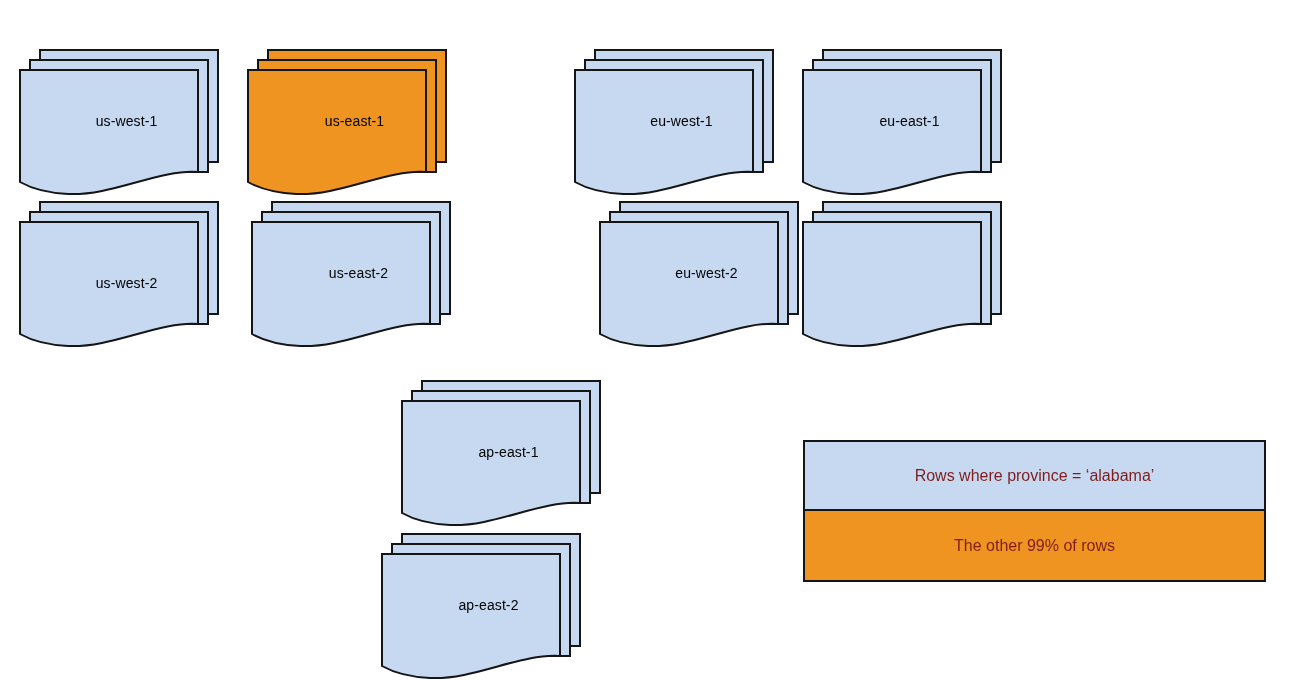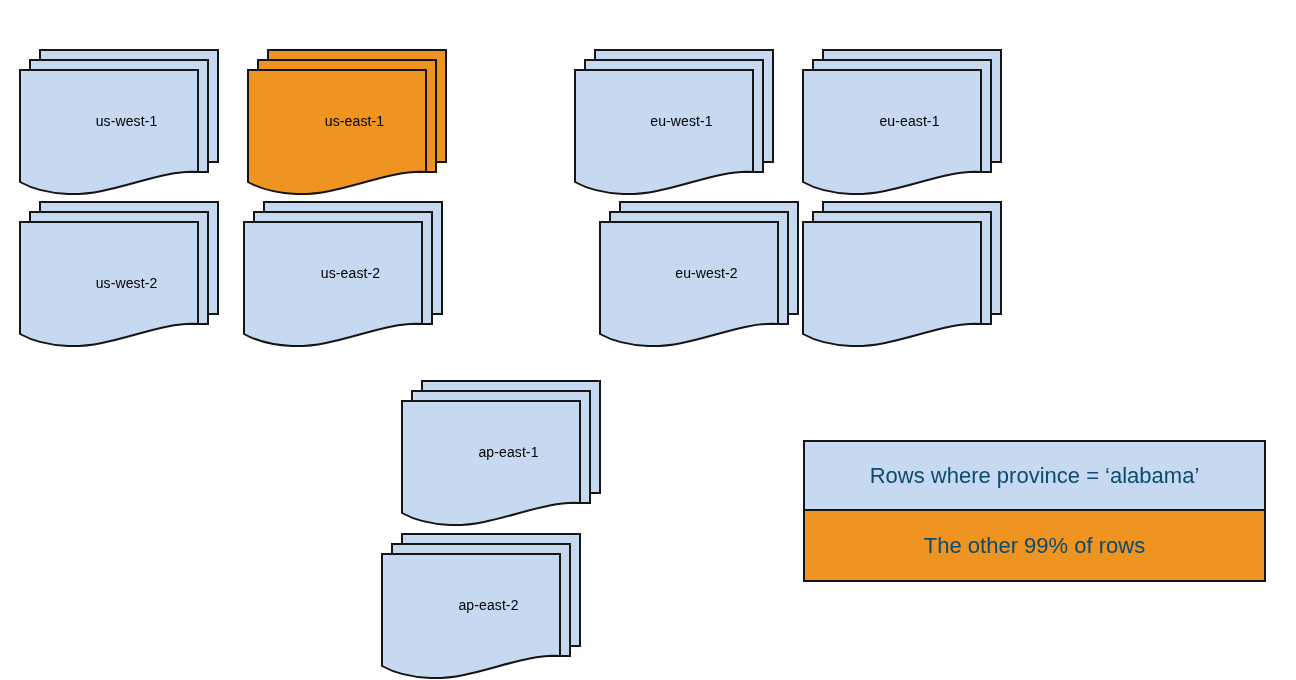--- a/index.html
+++ b/index.html
@@ -65,23 +65,23 @@
     border: 2px solid #151515;
     box-sizing: border-box;
     display: flex;
     flex-direction: column;
   }
   .legend-row {
     flex: 1 1 50%;
     display: flex;
     align-items: center;
     justify-content: center;
-    font-size: 22px;
+    font-size: 16px;
     line-height: 1;
-    color: #0c4a6e;
+    color: #7f1d1d;
     box-sizing: border-box;
     white-space: nowrap;
   }
   .legend-row.row-blue {
     background: #c6d9f0;
     border-bottom: 2px solid #151515;
   }
   .legend-row.row-orange {
     background: #ef9421;
   }
@@ -123,21 +123,21 @@
       <div class="stack-label" style="top: 26px;">eu-east-1</div>
     </div>
     <div class="stack" style="left: 20px; top: 196px;">
       <svg viewBox="0 0 220 155" width="220" height="155">
         <path d="M 0 0 L 178 0 L 178 112 L 0 112 Z" transform="translate(20,6)" fill="#c6d9f0" stroke="#151515" stroke-width="2" stroke-linejoin="miter"></path>
         <path d="M 0 0 L 178 0 L 178 112 L 0 112 Z" transform="translate(10,16)" fill="#c6d9f0" stroke="#151515" stroke-width="2" stroke-linejoin="miter"></path>
         <path d="M 0 0 L 178 0 L 178 102 C 138.84 99 92.56 126 48.06 124 C 26.7 123 10.68 118 0 112 Z" transform="translate(0,26)" fill="#c6d9f0" stroke="#151515" stroke-width="2" stroke-linejoin="miter"></path>
       </svg>
       <div class="stack-label" style="top: 26px; margin-top: 10px;">us-west-2</div>
     </div>
-    <div class="stack" style="left: 244px; top: 196px; padding-left: 13px;">
+    <div class="stack" style="left: 252px; top: 196px; padding-left: 13px;">
       <svg viewBox="0 0 220 155" width="220" height="155">
         <path d="M 0 0 L 178 0 L 178 112 L 0 112 Z" transform="translate(20,6)" fill="#c6d9f0" stroke="#151515" stroke-width="2" stroke-linejoin="miter"></path>
         <path d="M 0 0 L 178 0 L 178 112 L 0 112 Z" transform="translate(10,16)" fill="#c6d9f0" stroke="#151515" stroke-width="2" stroke-linejoin="miter"></path>
         <path d="M 0 0 L 178 0 L 178 102 C 138.84 99 92.56 126 48.06 124 C 26.7 123 10.68 118 0 112 Z" transform="translate(0,26)" fill="#c6d9f0" stroke="#151515" stroke-width="2" stroke-linejoin="miter"></path>
       </svg>
       <div class="stack-label" style="top: 26px;">us-east-2</div>
     </div>
     <div class="stack" style="left: 600px; top: 196px;">
       <svg viewBox="0 0 220 155" width="220" height="155">
         <path d="M 0 0 L 178 0 L 178 112 L 0 112 Z" transform="translate(20,6)" fill="#c6d9f0" stroke="#151515" stroke-width="2" stroke-linejoin="miter"></path>

